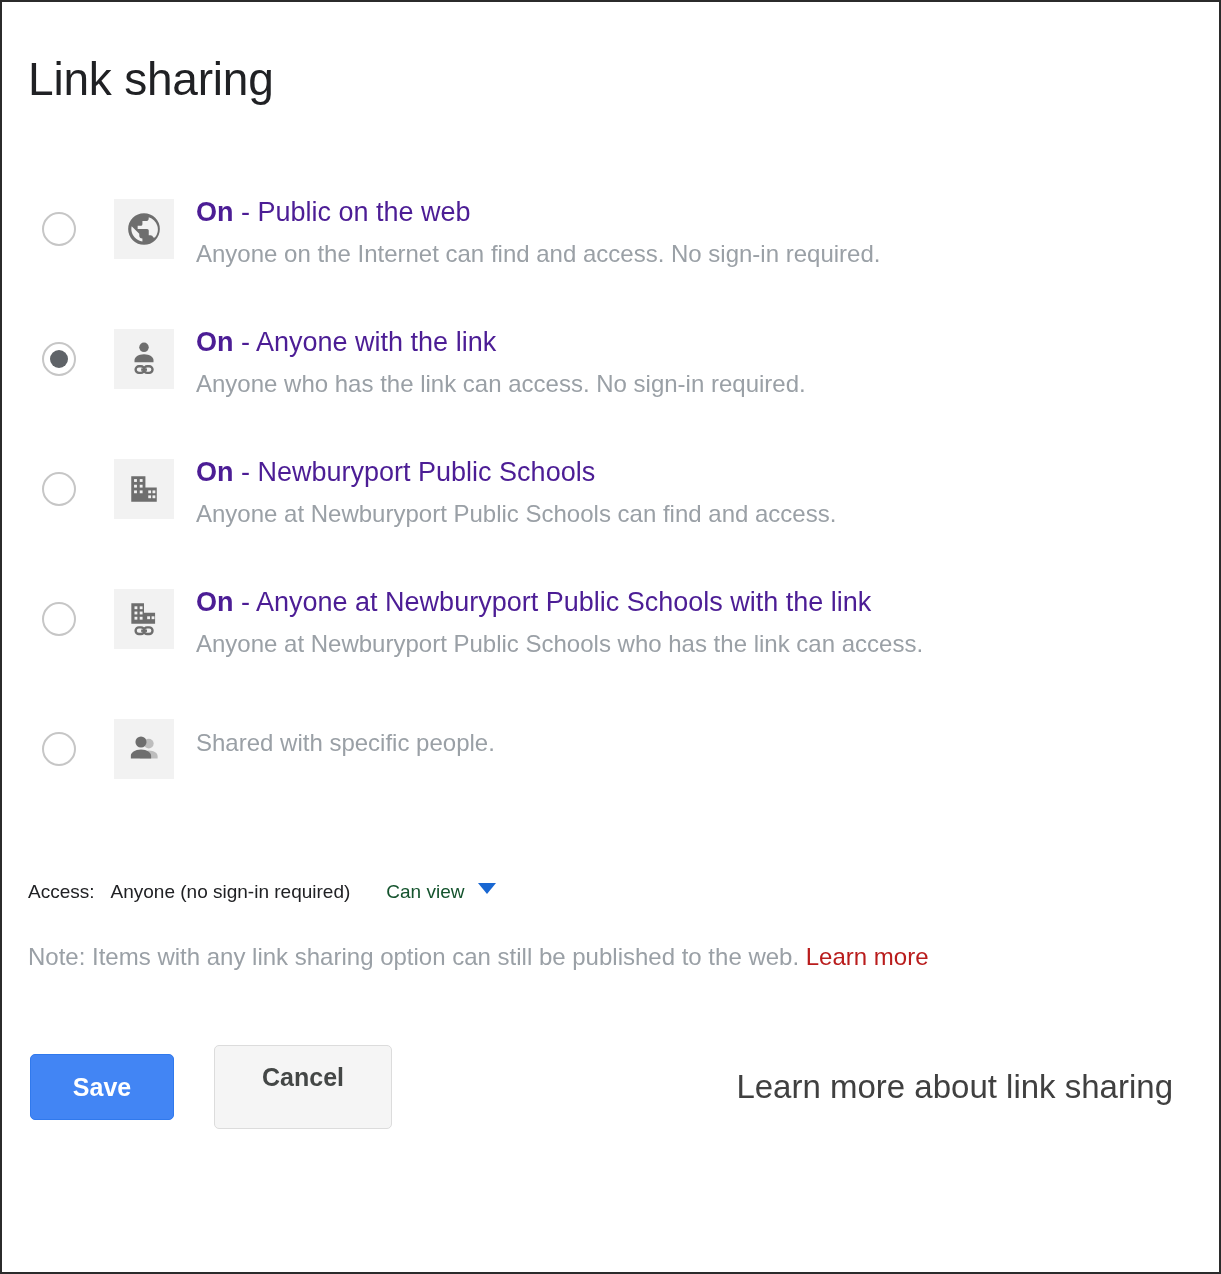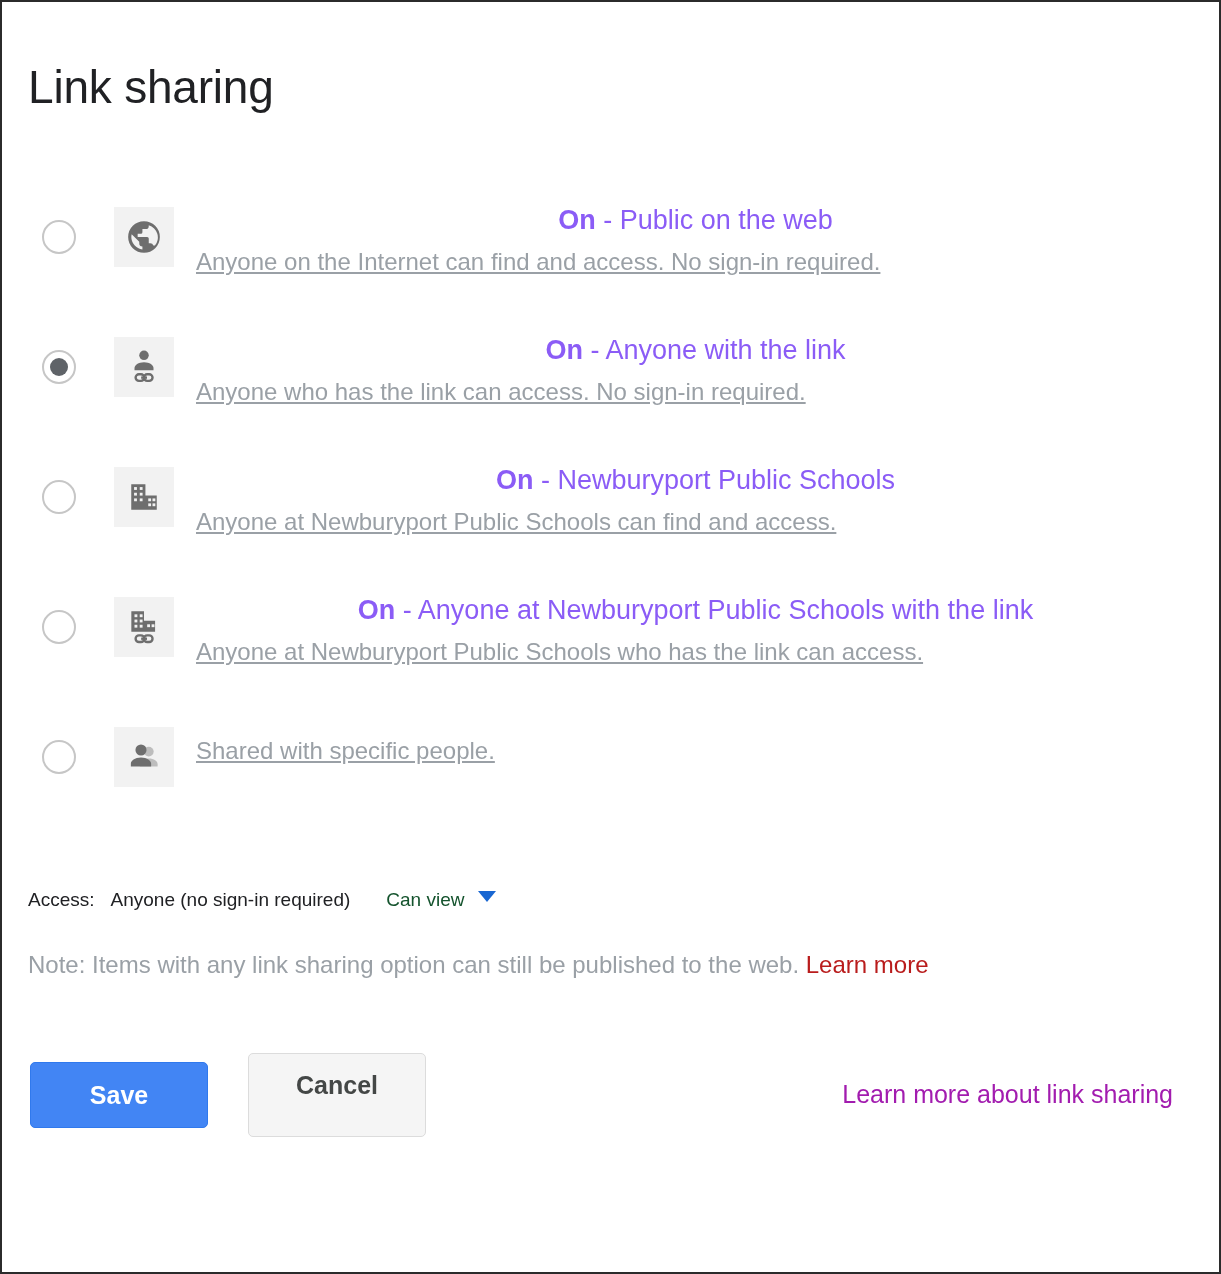--- a/index.html
+++ b/index.html
@@ -18,21 +18,21 @@
     background: #ffffff;
     border: 2px solid #2b2b2b;
     box-sizing: border-box;
     overflow: hidden;
   }
   .inner {
     position: absolute;
     left: 0; top: 0;
     width: 100%;
     height: 100%;
-    padding: 8px 24px;
+    padding: 0 24px;
     box-sizing: border-box;
   }
 
   
   .page-title {
     font-size: 46px;
     font-weight: 400;
     color: #202124;
     letter-spacing: -0.2px;
     margin: 0;
@@ -87,33 +87,31 @@
     margin-top: 2px;
     margin-right: 22px;
   }
   .icon-tile svg { display: block; }
   .opt-text {
     flex: 1 1 auto;
     padding-top: 0px;
   }
   .opt-title {
     font-size: 27px;
-    color: #8b5cf6;
+    color: #4c1d95;
     line-height: 1.16;
     white-space: nowrap;
-    text-align: center;
   }
   .opt-title .state { font-weight: bold; }
   .opt-desc {
     font-size: 24px;
     color: #9aa0a6;
     line-height: 1.2;
     margin-top: 12px;
     white-space: nowrap;
-    text-decoration: underline;
   }
 
   
   .access-row {
     margin-top: 34px;
     padding-left: 2px;
     display: flex;
     align-items: baseline;
     font-size: 19px;
     color: #202124;
@@ -161,40 +159,40 @@
   .btn {
     font-family: "Liberation Sans", sans-serif;
     font-size: 25px;
     font-weight: bold;
     border-radius: 5px;
     box-sizing: border-box;
     cursor: pointer;
     text-align: center;
   }
   .btn-primary {
-    width: 178px;
+    width: 144px;
     height: 66px;
     line-height: 64px;
     background: #4285f4;
     border: 1px solid #3079ed;
     color: #ffffff;
   }
   .btn-secondary {
     width: 178px;
     height: 84px;
     line-height: 62px;
     background: #f5f5f5;
     border: 1px solid #dcdcdc;
     color: #444746;
     margin-left: 40px;
   }
   .footer-link {
     margin-left: auto;
-    font-size: 25px;
-    color: #a21caf;
+    font-size: 33px;
+    color: #404040;
     text-decoration: none;
     cursor: pointer;
     padding-right: 22px;
   }
 </style>
 </head>
 <body>
 
 <div class="screen">
   <div class="inner">

